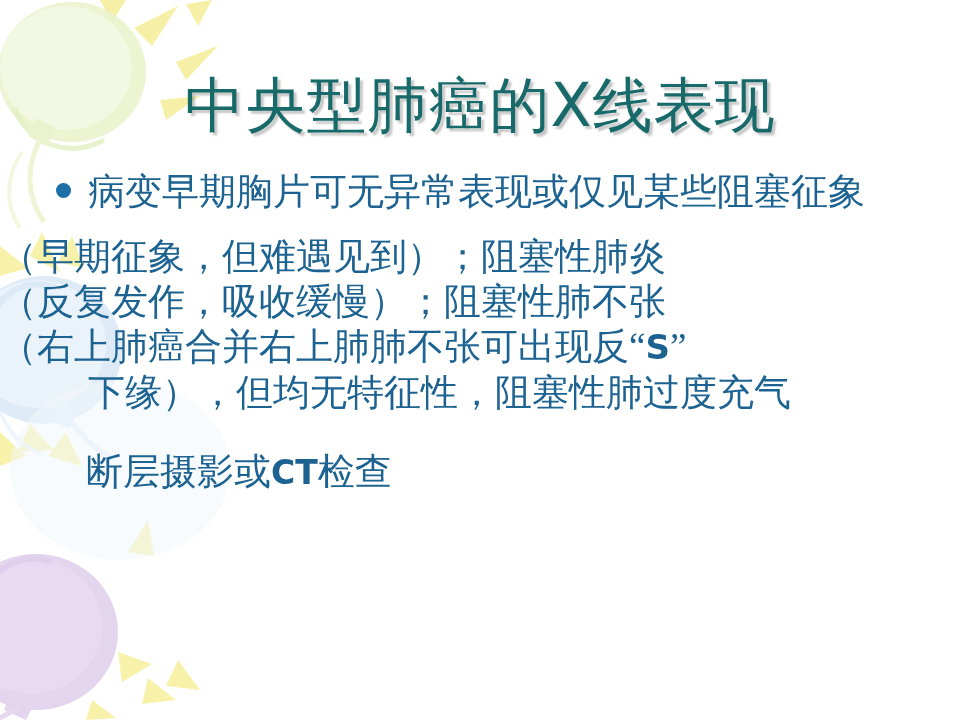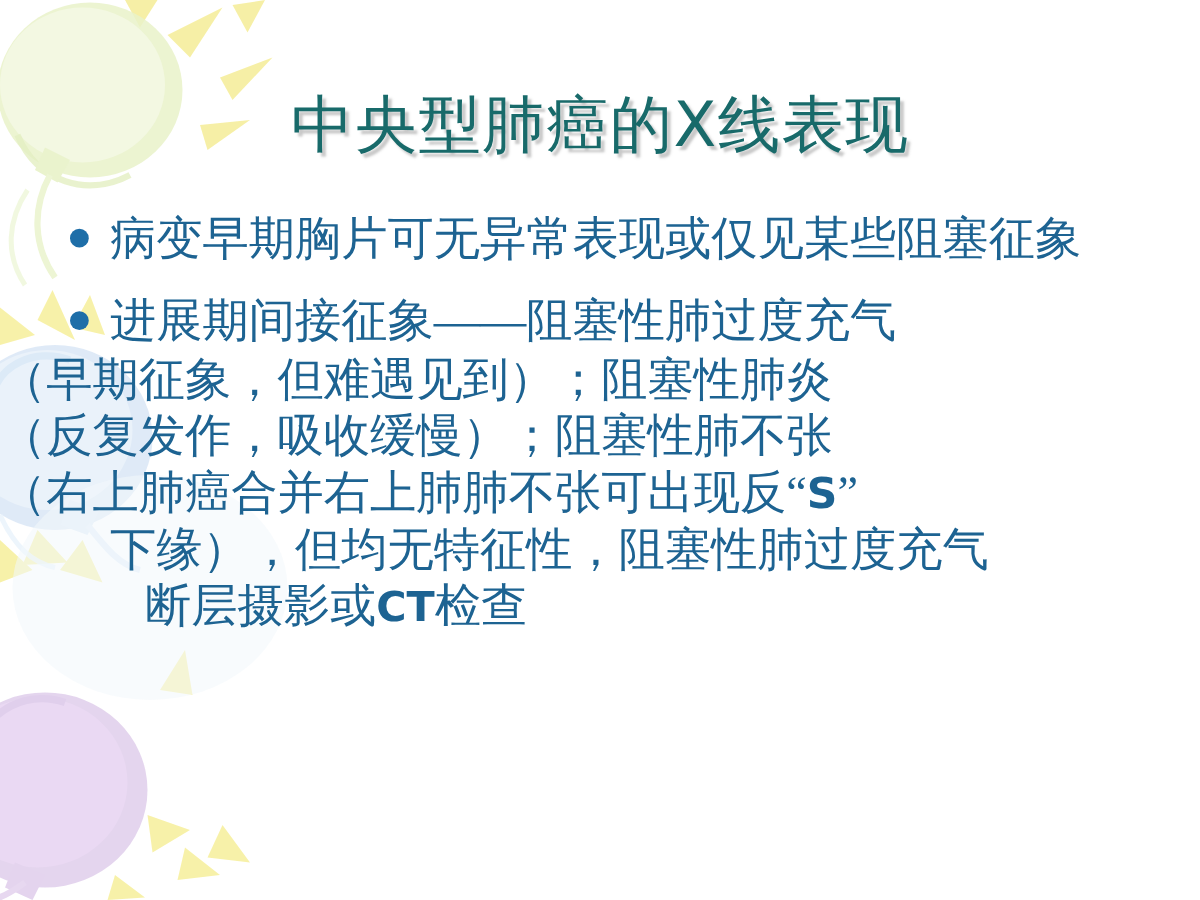--- a/index.html
+++ b/index.html
@@ -33,21 +33,21 @@
     position: absolute;
     left: 0;
     top: 74px;
     width: 960px;
     text-align: center;
     z-index: 3;
   }
   #slide-title {
     display: inline-block;
     font-family: "DejaVu Sans", "Liberation Sans", sans-serif;
-    font-size: 50px;
+    font-size: 60px;
     line-height: 1.05;
     font-weight: 400;
     color: #186a6a;
     letter-spacing: 1px;
     text-shadow: 3px 3px 2px rgba(130,130,130,0.45);
     white-space: nowrap;
   }
 
   
   #body-block {
@@ -87,21 +87,22 @@
     line-height: 45px;
     color: #1d6392;
     white-space: nowrap;
   }
   .cont-indent {
   }
   .cont-indent-less {
     padding-left: 88px;
   }
   .cont-indent-least {
-    padding-left: 116px;
+    padding-left: 86px;
+    margin-top: 34px;
   }
   .latin-bold {
     font-family: "DejaVu Sans", "Liberation Sans", sans-serif;
     font-weight: 700;
     font-size: 34px;
   }
   .latin-mid {
     font-family: "DejaVu Sans", "Liberation Sans", sans-serif;
     font-weight: 700;
     font-size: 33px;
@@ -181,24 +182,20 @@
     <div class="bullet-row b1">
       <span class="bullet-marker"></span>
       <span class="bullet-text">病变早期胸片可无异常表现或仅见某些阻塞征象</span>
     </div>
 
     <div class="gap-2"></div>
 
 
     <div class="gap-3"></div>
 
-    <div class="bullet-row b3">
-      <span class="bullet-marker"></span>
-      <span class="bullet-text">进展期间接征象——阻塞性肺过度充气</span>
-    </div>
 
     <div class="cont-line cont-indent">（早期征象，但难遇见到）；阻塞性肺炎</div>
 
     <div class="cont-line cont-indent">（反复发作，吸收缓慢）；阻塞性肺不张</div>
 
     <div class="cont-line cont-indent"><span>（右上肺癌合并右上肺肺不张可出现反“</span><span class="latin-bold">S</span><span>”</span></div>
 
     <div class="cont-line cont-indent-less">下缘），但均无特征性，阻塞性肺过度充气</div>
 
     <div class="cont-line cont-indent-least"><span>断层摄影或</span><span class="latin-mid">CT</span><span>检查</span></div>

